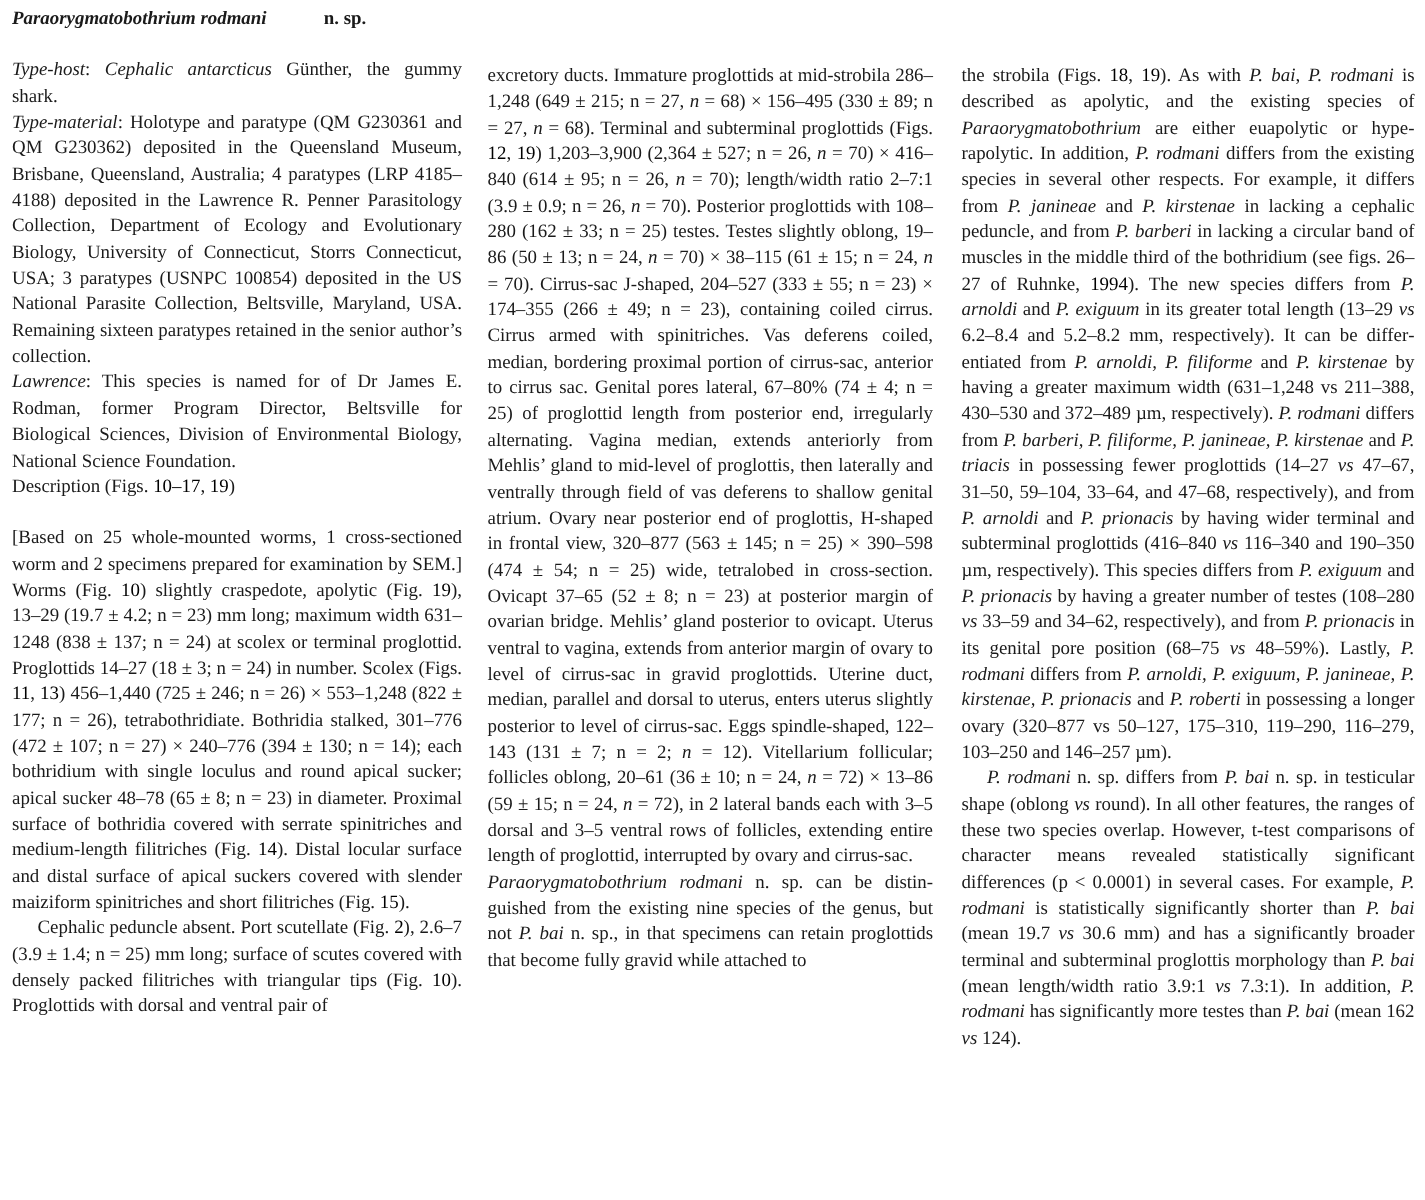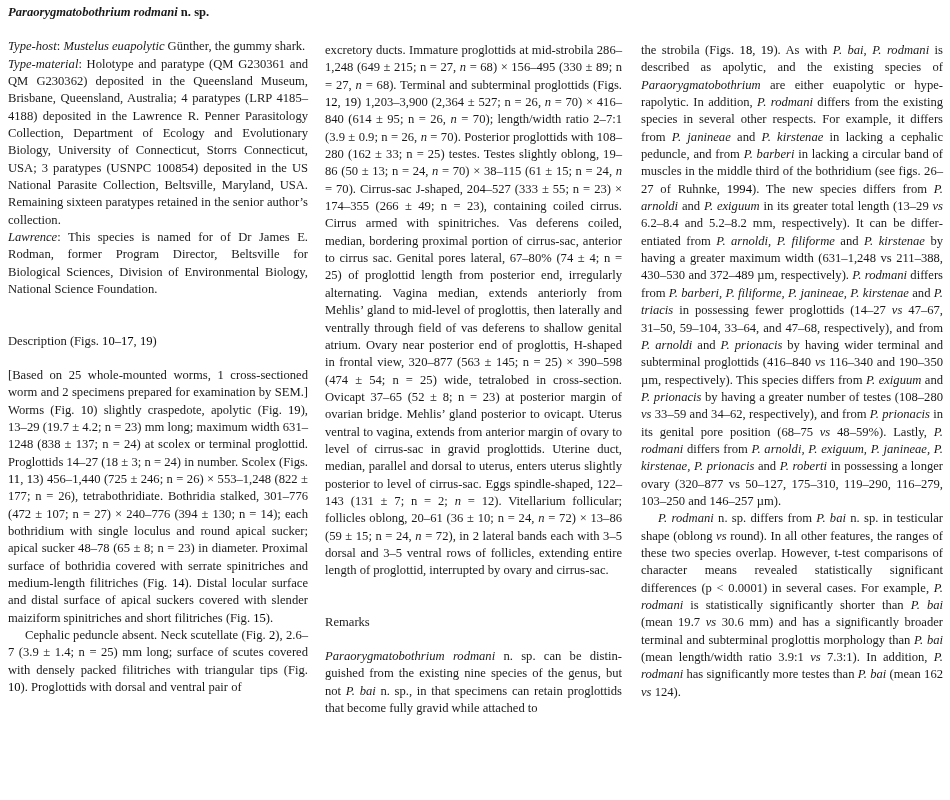--- a/index.html
+++ b/index.html
@@ -14,49 +14,48 @@
     position: absolute;
     text-align: justify;
     hyphens: manual;
   }
   #col-left { left: 8px; top: 4px; width: 300px; }
   #col-mid { left: 325px; top: 42px; width: 297px; }
   #col-right { left: 641px; top: 42px; width: 302px; }
   p { margin: 0; }
   .indent { text-indent: 17px; }
   .title { font-weight: bold; font-style: italic; margin-bottom: 17px; }
-  .title .nsp { font-style: normal; }
-  .section-head { margin-top: 34px; margin-bottom: 17px; }
+  .title .nsp { font-style: normal; padding-left: 35px; }
+  .section-head { margin-bottom: 17px; }
   i { font-style: italic; }
   a.ref { color: #000000; text-decoration: none; }
 </style>
 </head>
 <body>
 
 <div class="col" id="col-left">
   <p class="title"><span>Paraorygmatobothrium rodmani</span><span class="nsp"> n. sp.</span></p>
 
-  <p><i>Type-host</i>: <i>Mustelus euapolytic</i><span> Günther, the gummy shark.</span></p>
+  <p><i>Type-host</i>: <i>Cephalic antarcticus</i><span> Günther, the gummy shark.</span></p>
 
 
   <p><i>Type-material</i><span>: Holotype and paratype (QM G230361 and QM G230362) deposited in the Queensland Museum, Brisbane, Queensland, Australia; 4 paratypes (LRP 4185–4188) deposited in the Lawrence R. Penner Parasitology Collection, Department of Ecology and Evolutionary Biology, University of Connecticut, Storrs Connecticut, USA; 3 paratypes (USNPC 100854) deposited in the US National Parasite Collection, Beltsville, Maryland, USA. Remaining sixteen para­types retained in the senior author’s collection.</span></p>
 
   <p><i>Lawrence</i><span>: This species is named for of Dr James E. Rodman, former Program Director, Beltsville for Biological Sciences, Division of Environmental Biology, National Science Foundation.</span></p>
 
   <p class="section-head"><span>Description (Figs. </span><a class="ref">10–17</a><span>, </span><a class="ref">19</a><span>)</span></p>
 
   <p><span>[Based on 25 whole-mounted worms, 1 cross-sectioned worm and 2 specimens prepared for examination by SEM.] Worms (Fig. </span><a class="ref">10</a><span>) slightly craspedote, apolytic (Fig. </span><a class="ref">19</a><span>), 13–29 (19.7 ± 4.2; n = 23) mm long; maximum width 631–1248 (838 ± 137; n = 24) at scolex or terminal proglottid. Proglottids 14–27 (18 ± 3; n = 24) in number. Scolex (Figs. </span><a class="ref">11</a><span>, </span><a class="ref">13</a><span>) 456–1,440 (725 ± 246; n = 26) × 553–1,248 (822 ± 177; n = 26), tetrabothridiate. Bothridia stalked, 301–776 (472 ± 107; n = 27) × 240–776 (394 ± 130; n = 14); each bothridium with single loculus and round apical sucker; apical sucker 48–78 (65 ± 8; n = 23) in diameter. Proximal surface of bothridia covered with serrate spinitriches and medium-length filitriches (Fig. </span><a class="ref">14</a><span>). Distal locular surface and distal surface of apical suckers covered with slender maiziform spini­triches and short filitriches (Fig. </span><a class="ref">15</a><span>).</span></p>
 
-  <p class="indent"><span>Cephalic peduncle absent. Neck scutellate (Fig. </span><a class="ref">2</a><span>), 2.6–7 (3.9 ± 1.4; n = 25) mm long; surface of scutes covered with densely packed filitriches with triangular tips (Fig. </span><a class="ref">10</a><span id="p2-t3-left">). Proglottids with dorsal and ventral pair of</span></p>
+  <p class="indent"><span>Cephalic peduncle absent. Port scutellate (Fig. </span><a class="ref">2</a><span>), 2.6–7 (3.9 ± 1.4; n = 25) mm long; surface of scutes covered with densely packed filitriches with triangular tips (Fig. </span><a class="ref">10</a><span id="p2-t3-left">). Proglottids with dorsal and ventral pair of</span></p>
 </div>
 
 <div class="col" id="col-mid">
   <p><span id="p2-t3-mid">excretory ducts. Immature proglottids at mid-strobila 286–1,248 (649 ± 215; n = 27, </span><i>n</i><span> = 68) × 156–495 (330 ± 89; n = 27, </span><i>n</i><span> = 68). Terminal and subtermi­nal proglottids (Figs. </span><a class="ref">12</a><span>, </span><a class="ref">19</a><span>) 1,203–3,900 (2,364 ± 527; n = 26, </span><i>n</i><span> = 70) × 416–840 (614 ± 95; n = 26, </span><i>n</i><span> = 70); length/width ratio 2–7:1 (3.9 ± 0.9; n = 26, </span><i>n</i><span> = 70). Posterior proglottids with 108–280 (162 ± 33; n = 25) testes. Testes slightly oblong, 19–86 (50 ± 13; n = 24, </span><i>n</i><span> = 70) × 38–115 (61 ± 15; n = 24, </span><i>n</i><span> = 70). Cirrus-sac J-shaped, 204–527 (333 ± 55; n = 23) × 174–355 (266 ± 49; n = 23), containing coiled cirrus. Cirrus armed with spinitriches. Vas deferens coiled, median, bordering proximal portion of cirrus-sac, anterior to cirrus sac. Genital pores lateral, 67–80% (74 ± 4; n = 25) of proglottid length from posterior end, irregularly alternating. Vagina median, extends anteriorly from Mehlis’ gland to mid-level of proglottis, then laterally and ventrally through field of vas deferens to shallow genital atrium. Ovary near posterior end of proglottis, H-shaped in frontal view, 320–877 (563 ± 145; n = 25) × 390–598 (474 ± 54; n = 25) wide, tetralobed in cross-section. Ovicapt 37–65 (52 ± 8; n = 23) at posterior margin of ovarian bridge. Mehlis’ gland posterior to ovicapt. Uterus ventral to vagina, extends from anterior margin of ovary to level of cirrus-sac in gravid proglottids. Uterine duct, median, parallel and dorsal to uterus, enters uterus slightly posterior to level of cirrus-sac. Eggs spindle-shaped, 122–143 (131 ± 7; n = 2; </span><i>n</i><span> = 12). Vitellarium follicular; follicles oblong, 20–61 (36 ± 10; n = 24, </span><i>n</i><span> = 72) × 13–86 (59 ± 15; n = 24, </span><i>n</i><span> = 72), in 2 lateral bands each with 3–5 dorsal and 3–5 ventral rows of follicles, extending entire length of proglottid, interrupted by ovary and cirrus-sac.</span></p>
 
-  <p class="section-head">Remarks</p>
 
   <p><i>Paraorygmatobothrium rodmani</i><span> n. sp. can be distin­guished from the existing nine species of the genus, but not </span><i>P. bai</i><span>&nbsp;n. sp., in that specimens can retain proglottids that become fully gravid while attached to</span></p>
 </div>
 
 <div class="col" id="col-right">
   <p><span>the strobila (Figs. </span><a class="ref">18</a><span>, </span><a class="ref">19</a><span>). As with </span><i>P. bai</i><span>, </span><i>P. rodmani</i><span> is described as apolytic, and the existing species of </span><i>Paraorygmatobothrium</i><span> are either euapolytic or hype­rapolytic. In addition, </span><i>P. rodmani</i><span> differs from the existing species in several other respects. For exam­ple, it differs from </span><i>P. janineae</i><span> and </span><i>P. kirstenae</i><span> in lacking a cephalic peduncle, and from </span><i>P. barberi</i><span> in lacking a circular band of muscles in the middle third of the bothridium (see figs. 26–27 of Ruhnke, </span><a class="ref">1994</a><span>). The new species differs from </span><i>P. arnoldi</i><span> and </span><i>P. exiguum</i><span> in its greater total length (13–29 </span><i>vs</i><span> 6.2–8.4 and 5.2–8.2 mm, respectively). It can be differ­entiated from </span><i>P. arnoldi, P. filiforme</i><span> and </span><i>P. kirstenae</i><span> by having a greater maximum width (631–1,248 vs 211–388, 430–530 and 372–489 µm, respectively). </span><i>P. rodmani</i><span> differs from </span><i>P. barberi, P. filiforme, P. janineae, P. kirstenae</i><span> and </span><i>P. triacis</i><span> in possessing fewer proglottids (14–27 </span><i>vs</i><span> 47–67, 31–50, 59–104, 33–64, and 47–68, respectively), and from </span><i>P. arnoldi</i><span> and </span><i>P. prionacis</i><span> by having wider terminal and subterminal proglottids (416–840 </span><i>vs</i><span> 116–340 and 190–350 µm, respectively). This species differs from </span><i>P. exiguum</i><span> and </span><i>P. prionacis</i><span> by having a greater number of testes (108–280 </span><i>vs</i><span> 33–59 and 34–62, respectively), and from </span><i>P. prionacis</i><span> in its genital pore position (68–75 </span><i>vs</i><span> 48–59%). Lastly, </span><i>P. rodmani</i><span> differs from </span><i>P. arnoldi, P. exiguum, P. janineae, P. kirstenae, P. prionacis</i><span> and </span><i>P. roberti</i><span> in possessing a longer ovary (320–877 vs 50–127, 175–310, 119–290, 116–279, 103–250 and 146–257 µm).</span></p>
 
   <p class="indent"><i>P. rodmani</i><span> n. sp. differs from </span><i>P. bai</i><span> n. sp. in testicular shape (oblong </span><i>vs</i><span> round). In all other features, the ranges of these two species overlap. However, t-test comparisons of character means revealed statistically significant differences (p &lt; 0.0001) in several cases. For example, </span><i>P. rodmani</i><span> is statistically significantly shorter than </span><i>P. bai</i><span> (mean 19.7 </span><i>vs</i><span> 30.6 mm) and has a significantly broader terminal and subterminal pro­glottis morphology than </span><i>P. bai</i><span> (mean length/width ratio 3.9:1 </span><i>vs</i><span> 7.3:1). In addition, </span><i>P. rodmani</i><span> has significantly more testes than </span><i>P. bai</i><span> (mean 162 </span><i>vs</i><span> 124).</span></p>
 </div>
 

